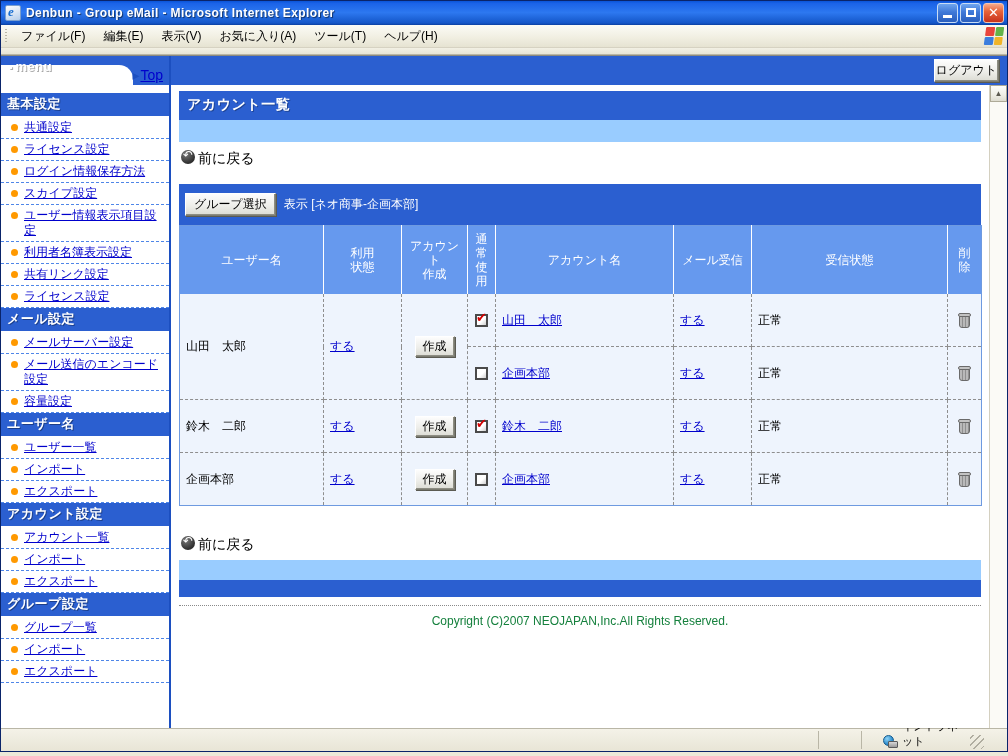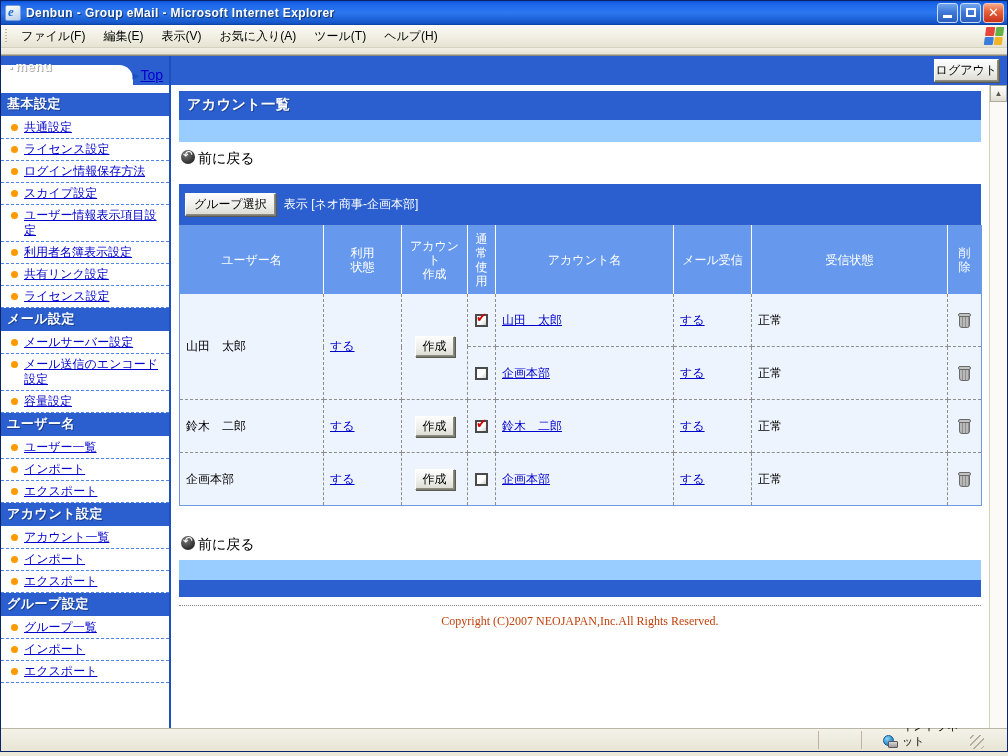--- a/index.html
+++ b/index.html
@@ -307,22 +307,22 @@
   }
 
   .foot-bars { margin-top: 6px; }
   .bar-light { background: #99ccff; height: 20px; }
   .bar-dark  { background: #2b5fd0; height: 17px; }
   .hr-dot {
     border: none; border-top: 1px dotted #8a8a8a;
     margin: 8px 0 0 0;
   }
   .copyright {
-    text-align: center; color: #c2410c;
-    font-family: Liberation Serif, serif;
+    text-align: center; color: #15803d;
+    font-family: Liberation Sans, sans-serif;
     font-size: 12px; padding: 8px 0 0 0;
   }
 
   
   .vscroll {
     flex: 0 0 17px; width: 17px;
     background: #f3f2ec;
     border-left: 1px solid #d4d0c0;
     display: flex; flex-direction: column;
   }

